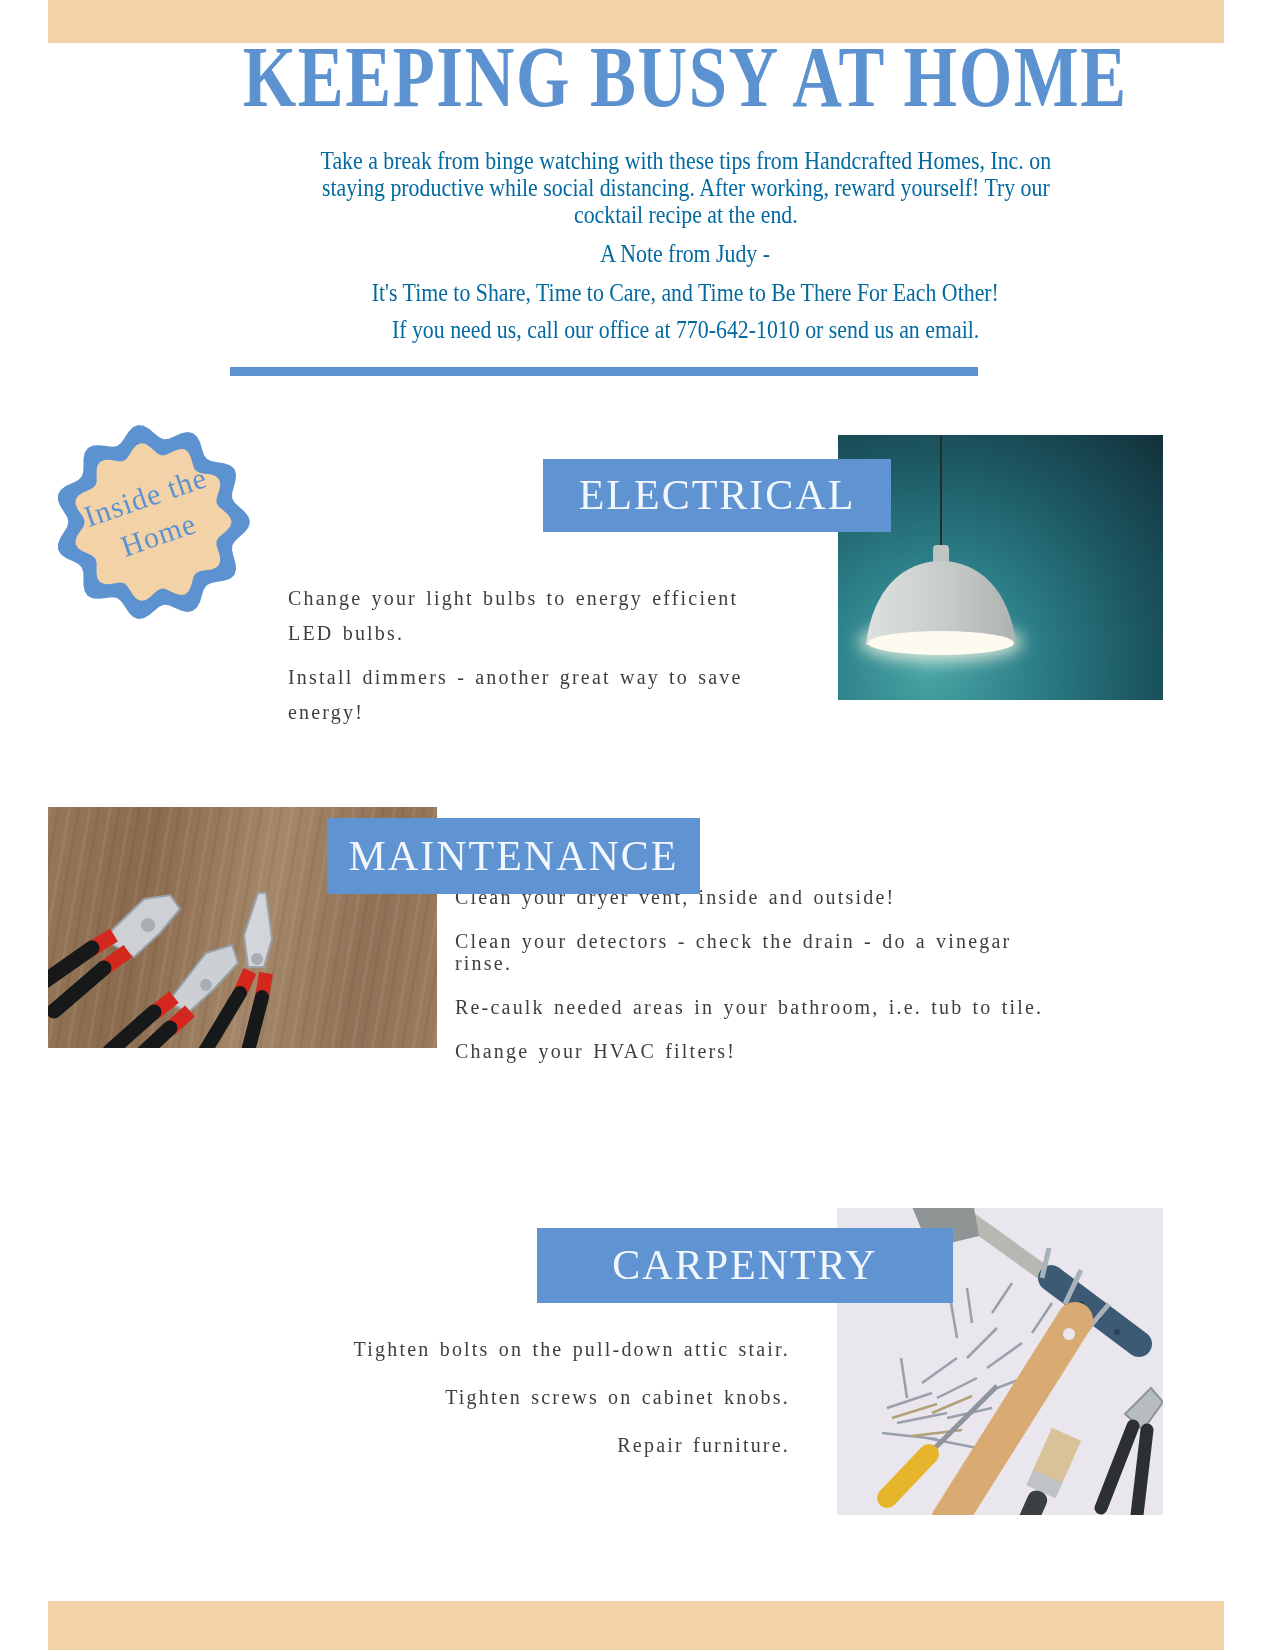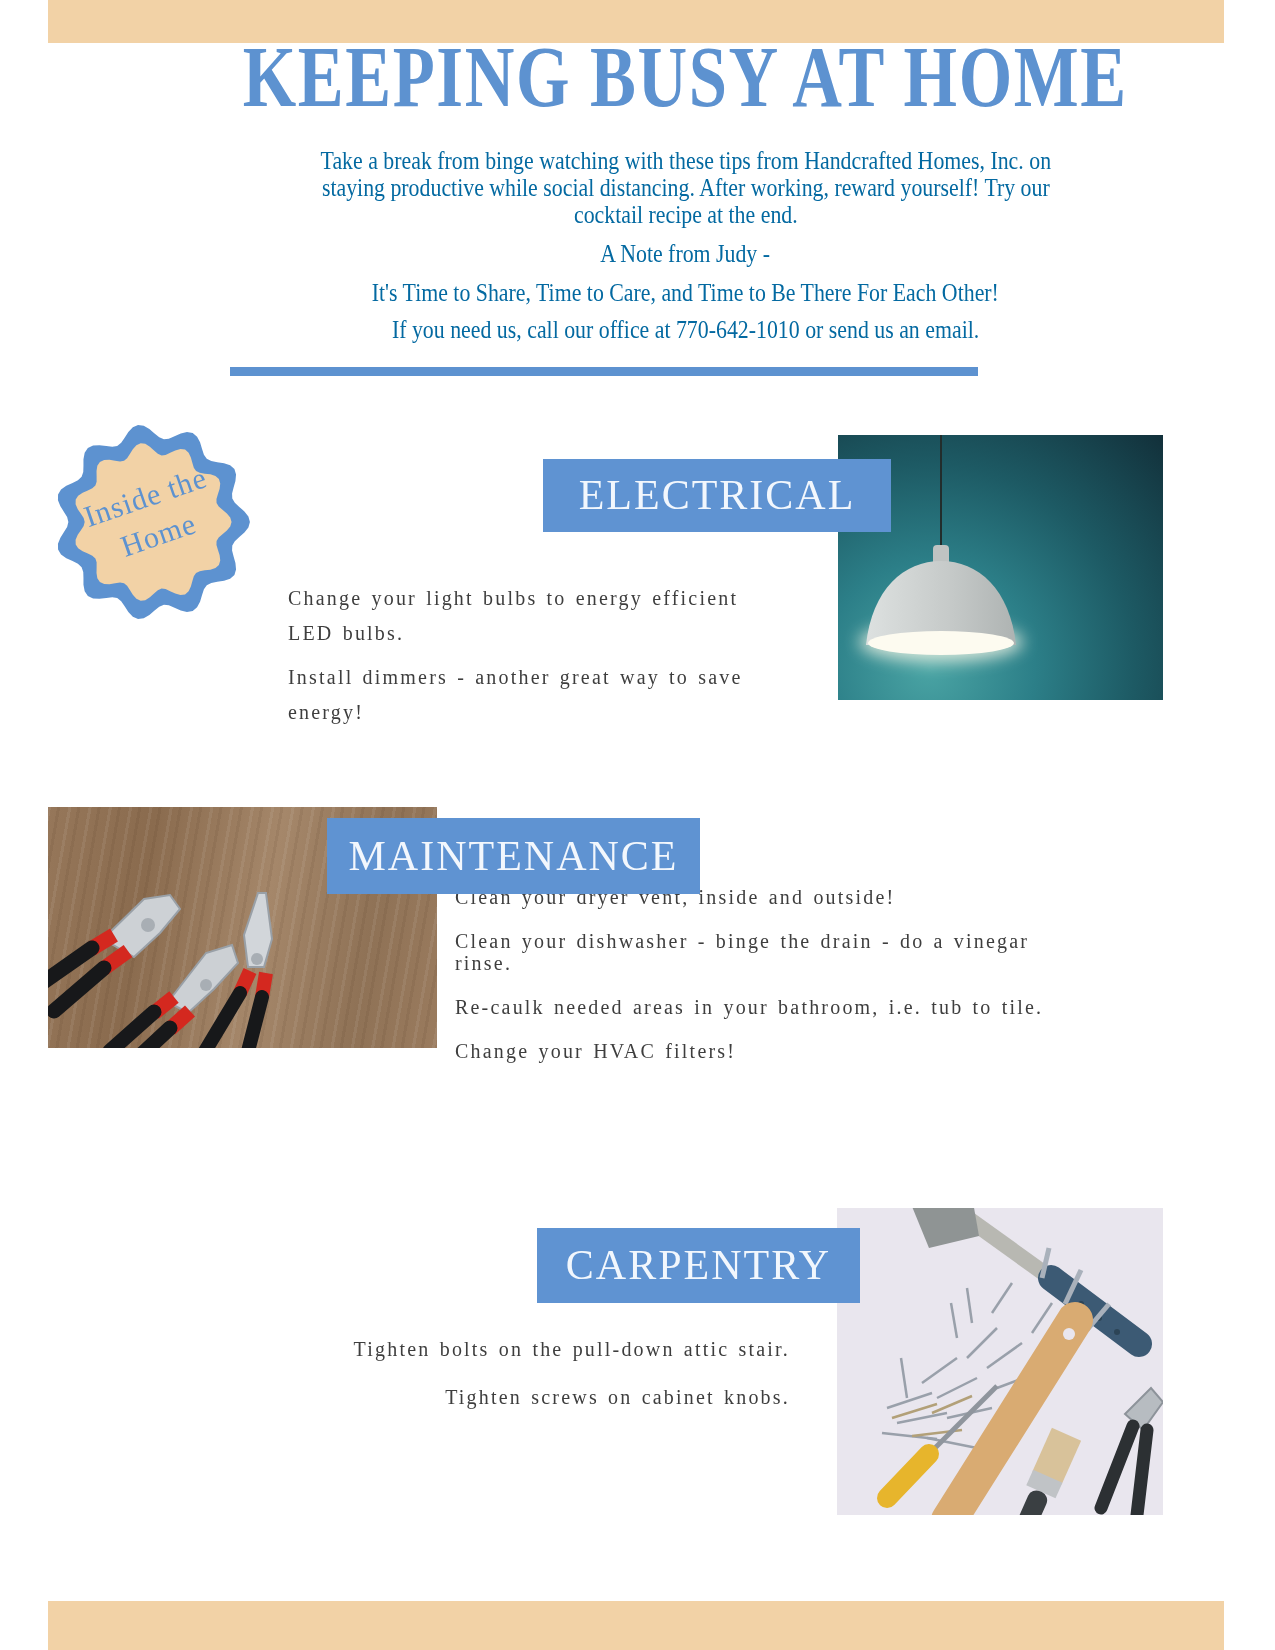--- a/index.html
+++ b/index.html
@@ -43,21 +43,21 @@
   #carpentry-photo{left:837px; top:1208px; width:326px; height:307px; background:#e9e6ee;}
   .photo svg{display:block;}
 
   
   .section-header{
     position:absolute; background:#5f93d2; color:#f2f7fd;
     text-align:center; letter-spacing:2px; z-index:5;
   }
   #electrical-header{left:543px; top:459px; width:348px; height:73px; font-size:42px; line-height:73px;}
   #maintenance-header{left:327px; top:818px; width:373px; height:76px; font-size:42px; line-height:76px;}
-  #carpentry-header{left:537px; top:1228px; width:323px; height:75px; font-size:42px; line-height:75px;}
+  #carpentry-header{left:537px; top:1228px; width:416px; height:75px; font-size:42px; line-height:75px;}
 
   
   .tips{position:absolute; color:#3e3e3e; font-size:20px; letter-spacing:2.2px; word-spacing:2px;}
   .tips .line{line-height:35px;}
   #electrical-tips{left:288px; top:581px; width:500px; text-align:left;}
   #electrical-tips .tip-item{margin-bottom:9px;}
   #maintenance-tips{left:455px; top:886px; width:600px; text-align:left;}
   #maintenance-tips .tip-item{line-height:22px; margin-bottom:22px;}
   #carpentry-tips{left:302px; top:1338px; width:488px; text-align:right;}
   #carpentry-tips .tip-item{line-height:22px; margin-bottom:26px;}
@@ -169,21 +169,21 @@
         <line x1="192" y1="186" x2="156" y2="246" stroke="#17181a" stroke-width="14" stroke-linecap="round"></line>
         <line x1="214" y1="190" x2="198" y2="252" stroke="#17181a" stroke-width="14" stroke-linecap="round"></line>
       </g>
     </svg>
   </div>
   <div id="maintenance-header" class="section-header">
     <span>MAINTENANCE</span>
   </div>
   <div id="maintenance-tips" class="tips">
     <div class="tip-item">Clean your dryer vent, inside and outside!</div>
-    <div class="tip-item">Clean your dishwasher - binge the drain - do a vinegar rinse.</div>
+    <div class="tip-item">Clean your detectors - check the drain - do a vinegar rinse.</div>
     <div class="tip-item">Re-caulk needed areas in your bathroom, i.e. tub to tile.</div>
     <div class="tip-item">Change your HVAC filters!</div>
   </div>
 
   <div id="carpentry-photo" class="photo">
     <svg width="326" height="307" viewBox="0 0 326 307">
 
       <g>
         <line x1="108" y1="-6" x2="300" y2="132" stroke="#b8b8b2" stroke-width="16"></line>
         <polygon points="74,-4 136,-6 142,28 92,40" fill="#8f9494"></polygon>
@@ -243,17 +243,18 @@
         <line x1="310" y1="222" x2="300" y2="307" stroke="#2c3033" stroke-width="13" stroke-linecap="round"></line>
       </g>
     </svg>
   </div>
   <div id="carpentry-header" class="section-header">
     <span>CARPENTRY</span>
   </div>
   <div id="carpentry-tips" class="tips">
     <div class="tip-item">Tighten bolts on the pull-down attic stair.</div>
     <div class="tip-item">Tighten screws on cabinet knobs.</div>
+    <div class="tip-item">Repair furniture.</div>
   </div>
 
   <div id="bottom-bar" class="bar"></div>
 
 </div>
 
 </body></html>

